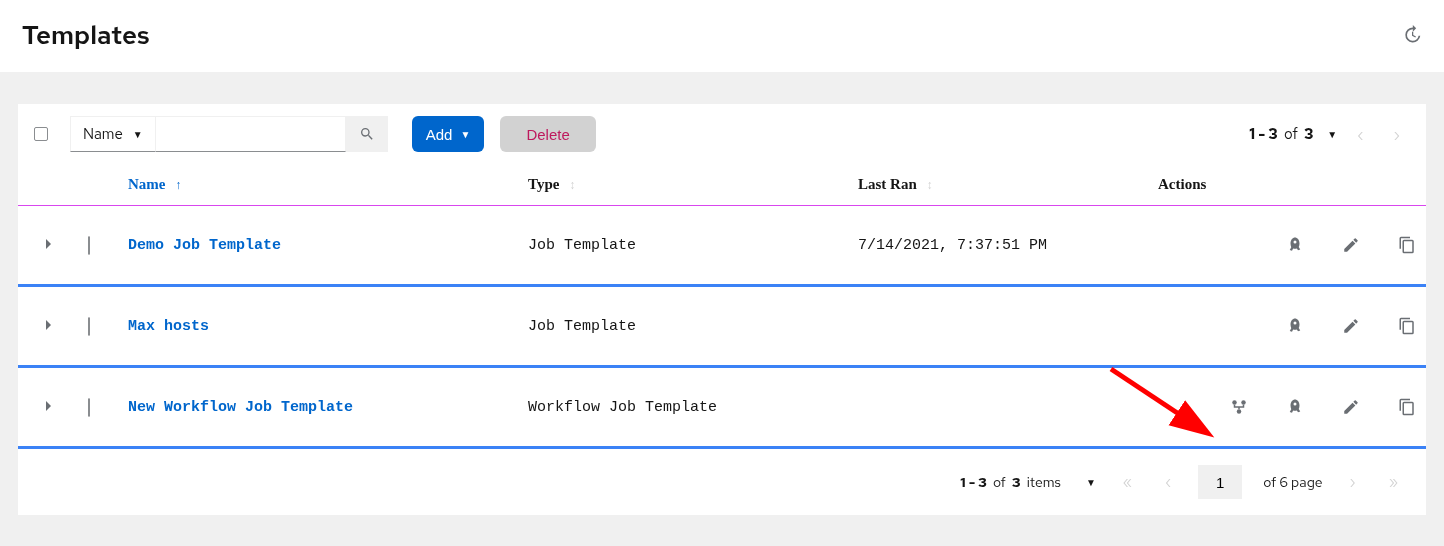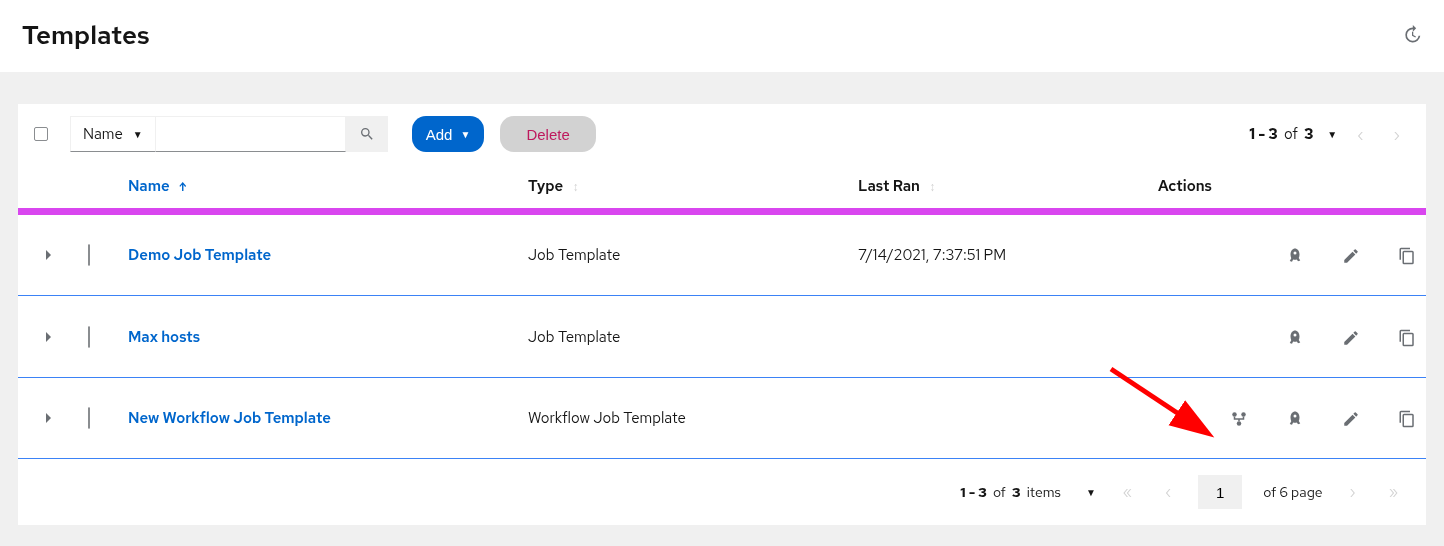--- a/index.html
+++ b/index.html
@@ -80,21 +80,21 @@
     width: 42px;
     height: 36px;
     cursor: pointer;
     display: inline-flex;
     align-items: center;
     justify-content: center;
     color: #6a6e73;
   }
   .btn {
     border: none;
-    border-radius: 14px;
+    border-radius: 6px;
     padding: 8px 14px;
     font-size: 15px;
     cursor: pointer;
     display: inline-flex;
     align-items: center;
     gap: 8px;
     height: 36px;
   }
   .btn-primary { background: #0066cc; color: #fff; margin-left: 14px;}
   .btn-primary .caret { font-size: 10px; }
@@ -116,32 +116,34 @@
   }
   table {
     width: 100%;
     border-collapse: collapse;
   }
   thead th {
     text-align: left;
     font-weight: 600;
     font-size: 15px;
     padding: 12px 10px;
-    border-bottom: 7px solid #d946ef;
-    color: #151515;
+    border-bottom: 1px solid #d946ef;
+    color: #151515;
+    font-family: Liberation Serif, serif;
   }
   th.sortable { cursor: pointer; }
   th.active { color: #0066cc; }
   .sort-ind { font-size: 12px; margin-left: 6px; }
   .sort-ind.inactive { color: #d2d2d2; }
   tbody td {
     padding: 30px 10px;
-    border-bottom: 1px solid #3b82f6;
-    font-size: 15px;
-    color: #151515;
+    border-bottom: 3px solid #3b82f6;
+    font-size: 15px;
+    color: #151515;
+    font-family: Liberation Mono, monospace;
   }
   .expand-cell { width: 60px; text-align: center; }
   .chk-cell { width: 40px; text-align: left; }
   .name-cell a {
     color: #0066cc;
     text-decoration: none;
     font-weight: 600;
   }
   .actions-cell {
     text-align: right;

